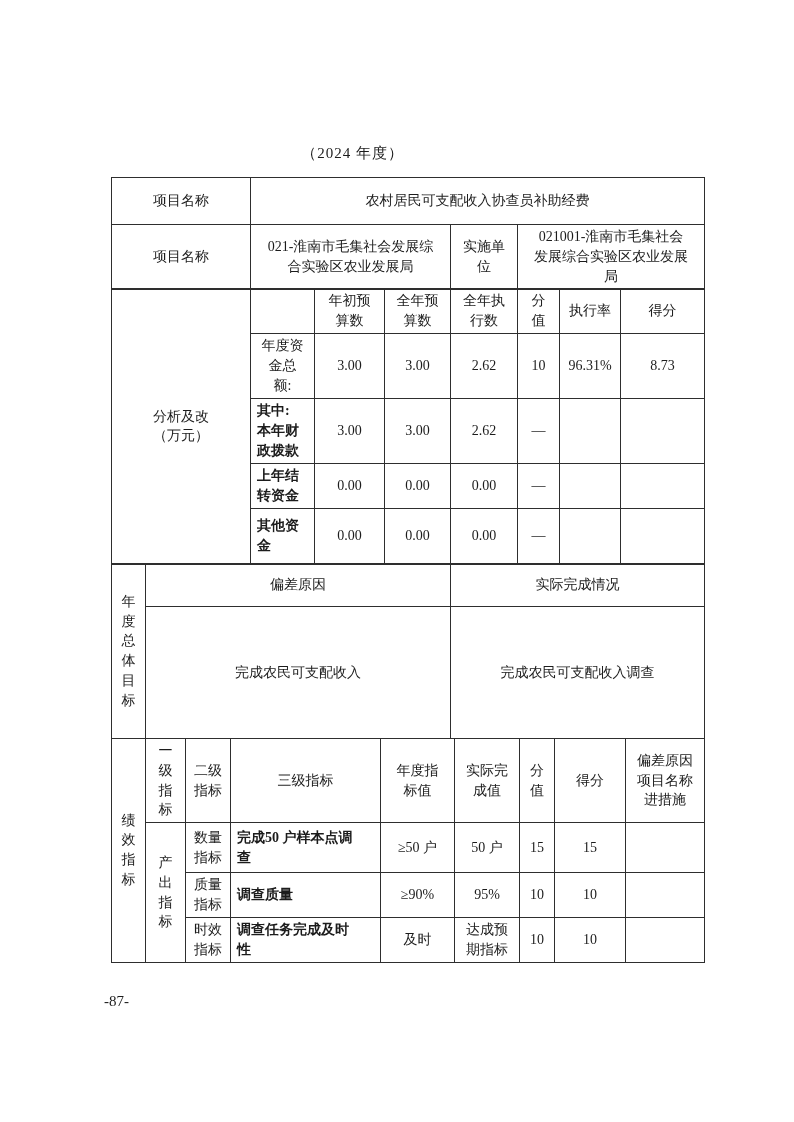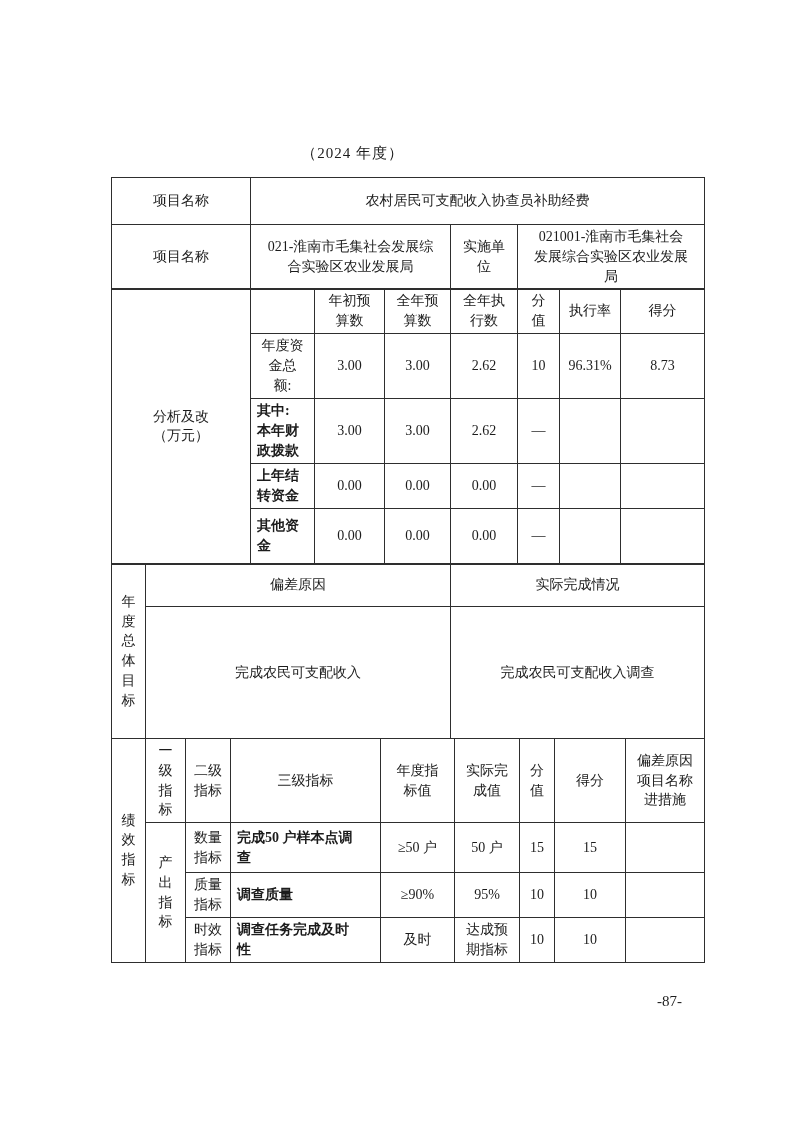--- a/index.html
+++ b/index.html
@@ -44,21 +44,20 @@
     padding: 2px 4px;
     white-space: pre-line;
     overflow: hidden;
   }
   td.left { text-align: left; padding-left: 6px; font-weight: bold; }
   .page-number {
     position: absolute;
     top: 993px;
     left: 104px;
     width: 578px;
-    text-align: right;
     font-size: 15px;
   }
 </style>
 </head>
 <body>
 
 <div class="page">
 
   <div class="doc-title">（2024 年度）</div>
 

